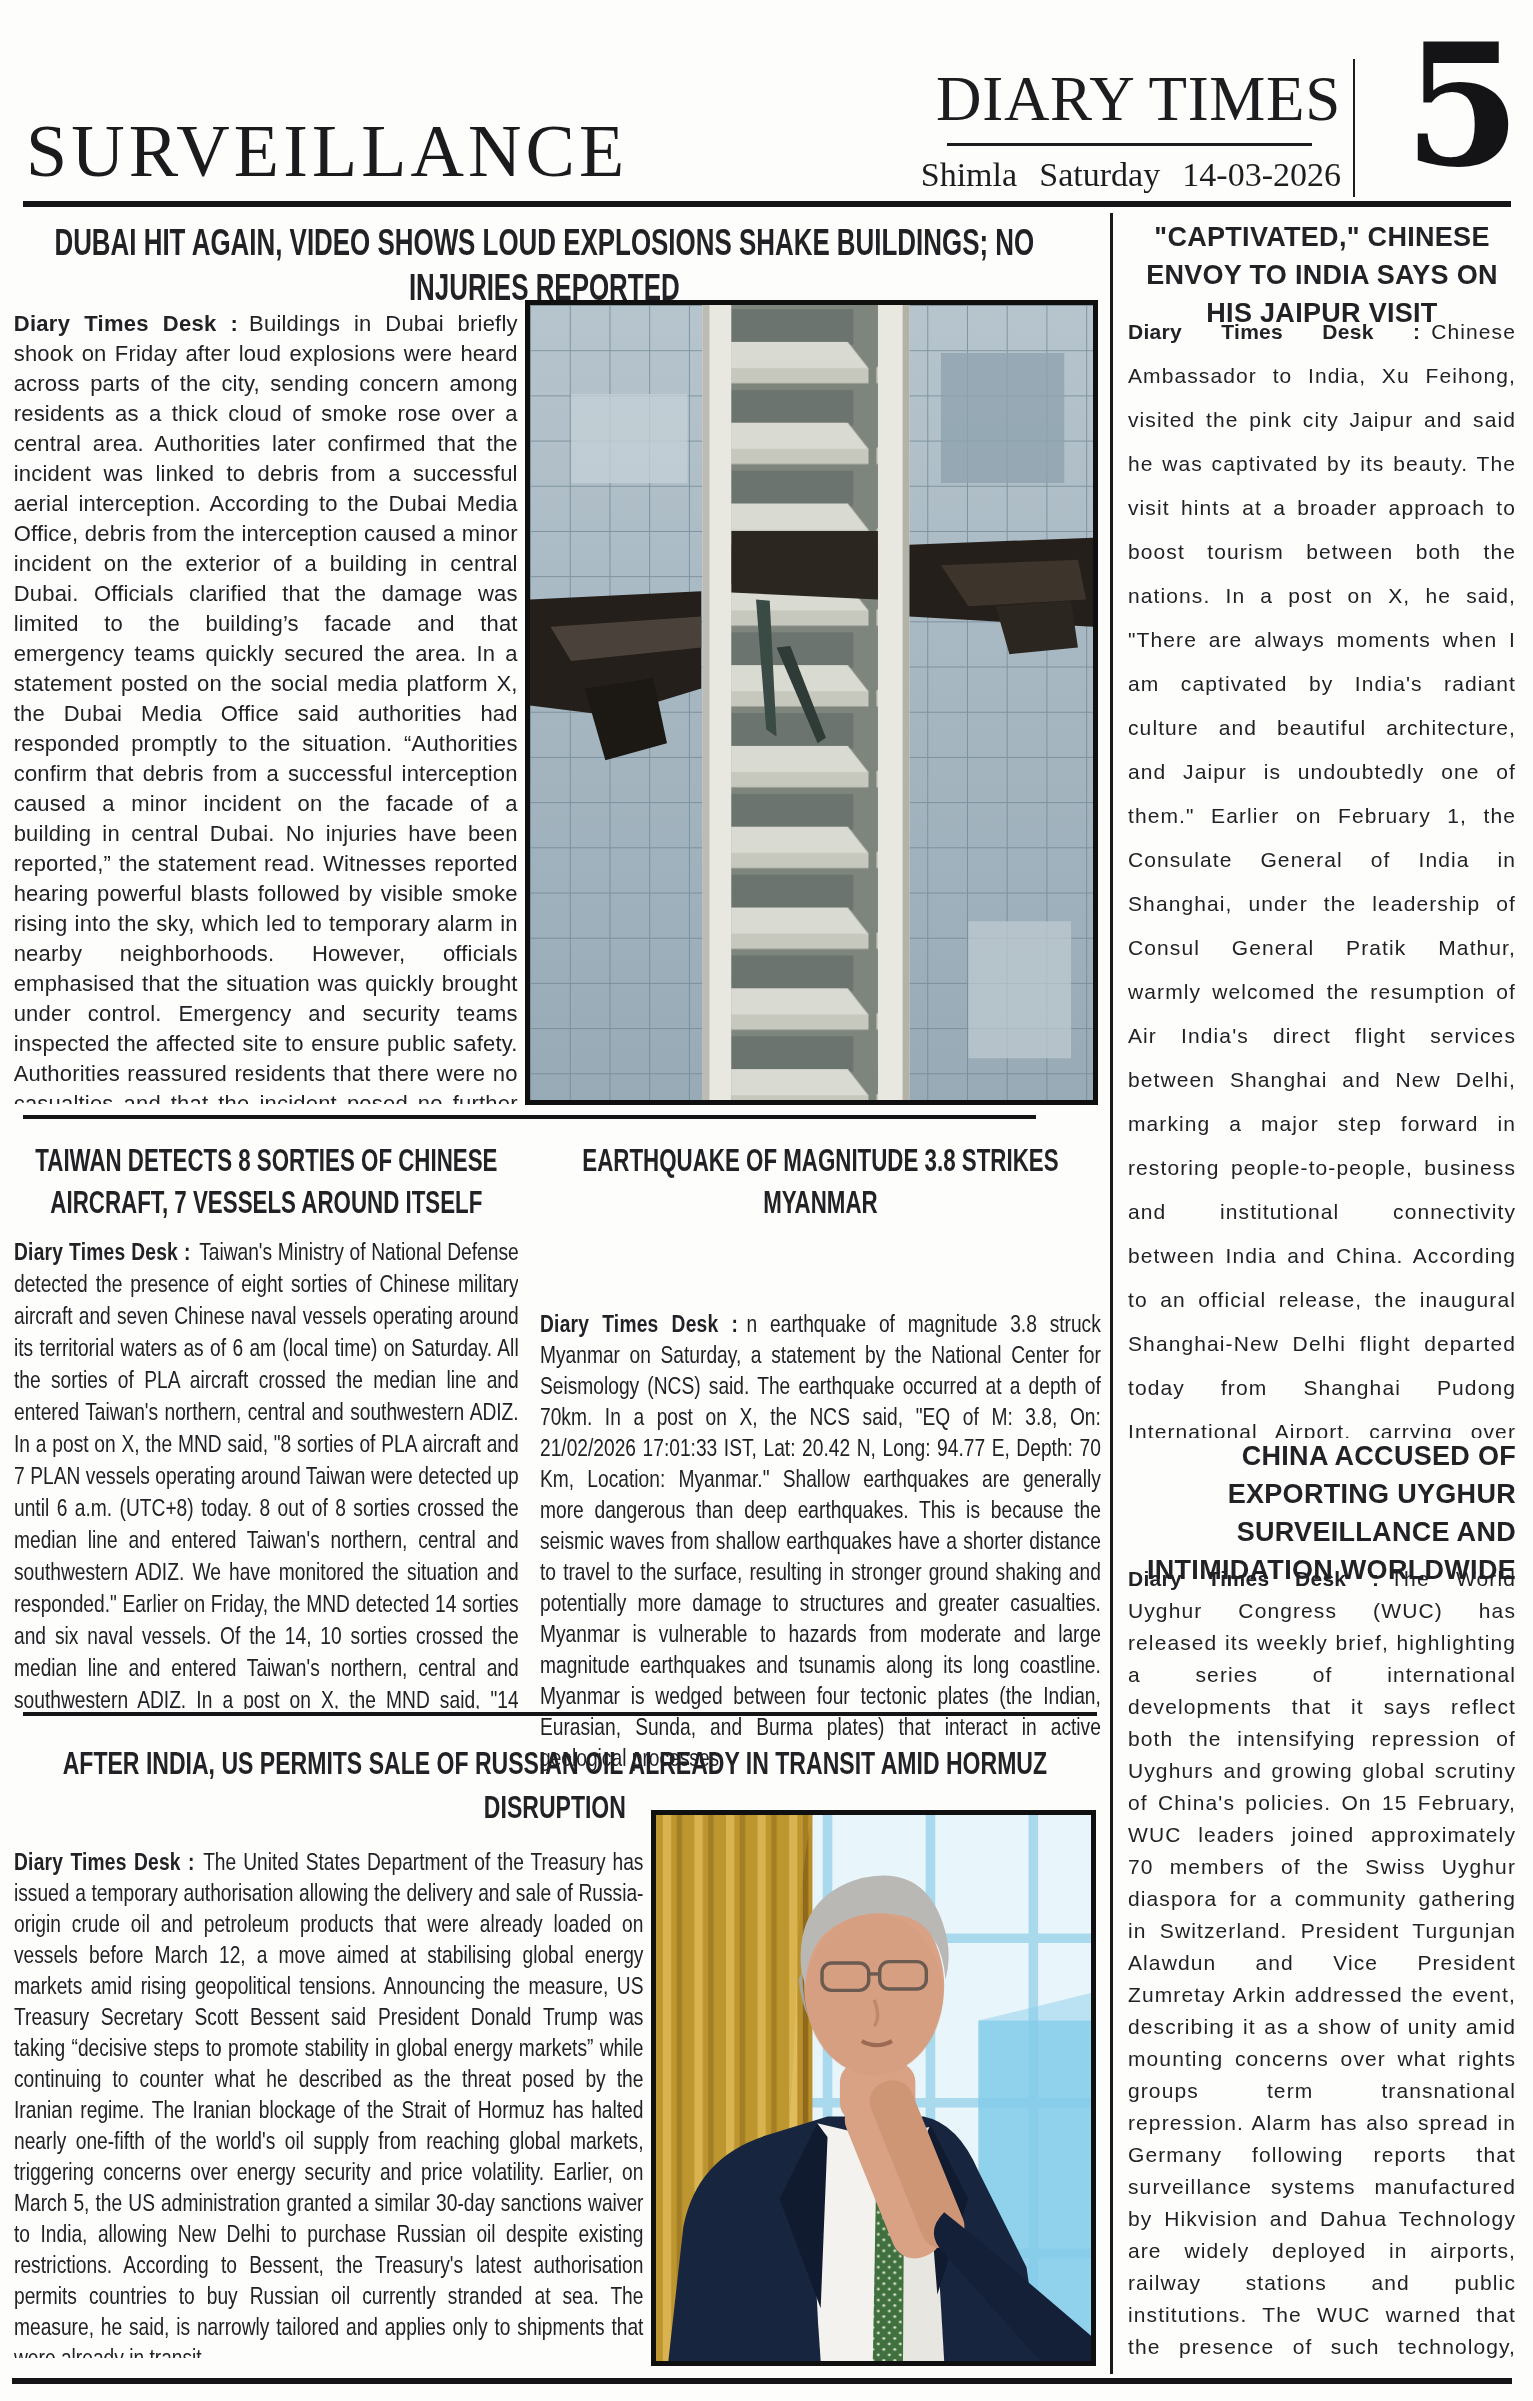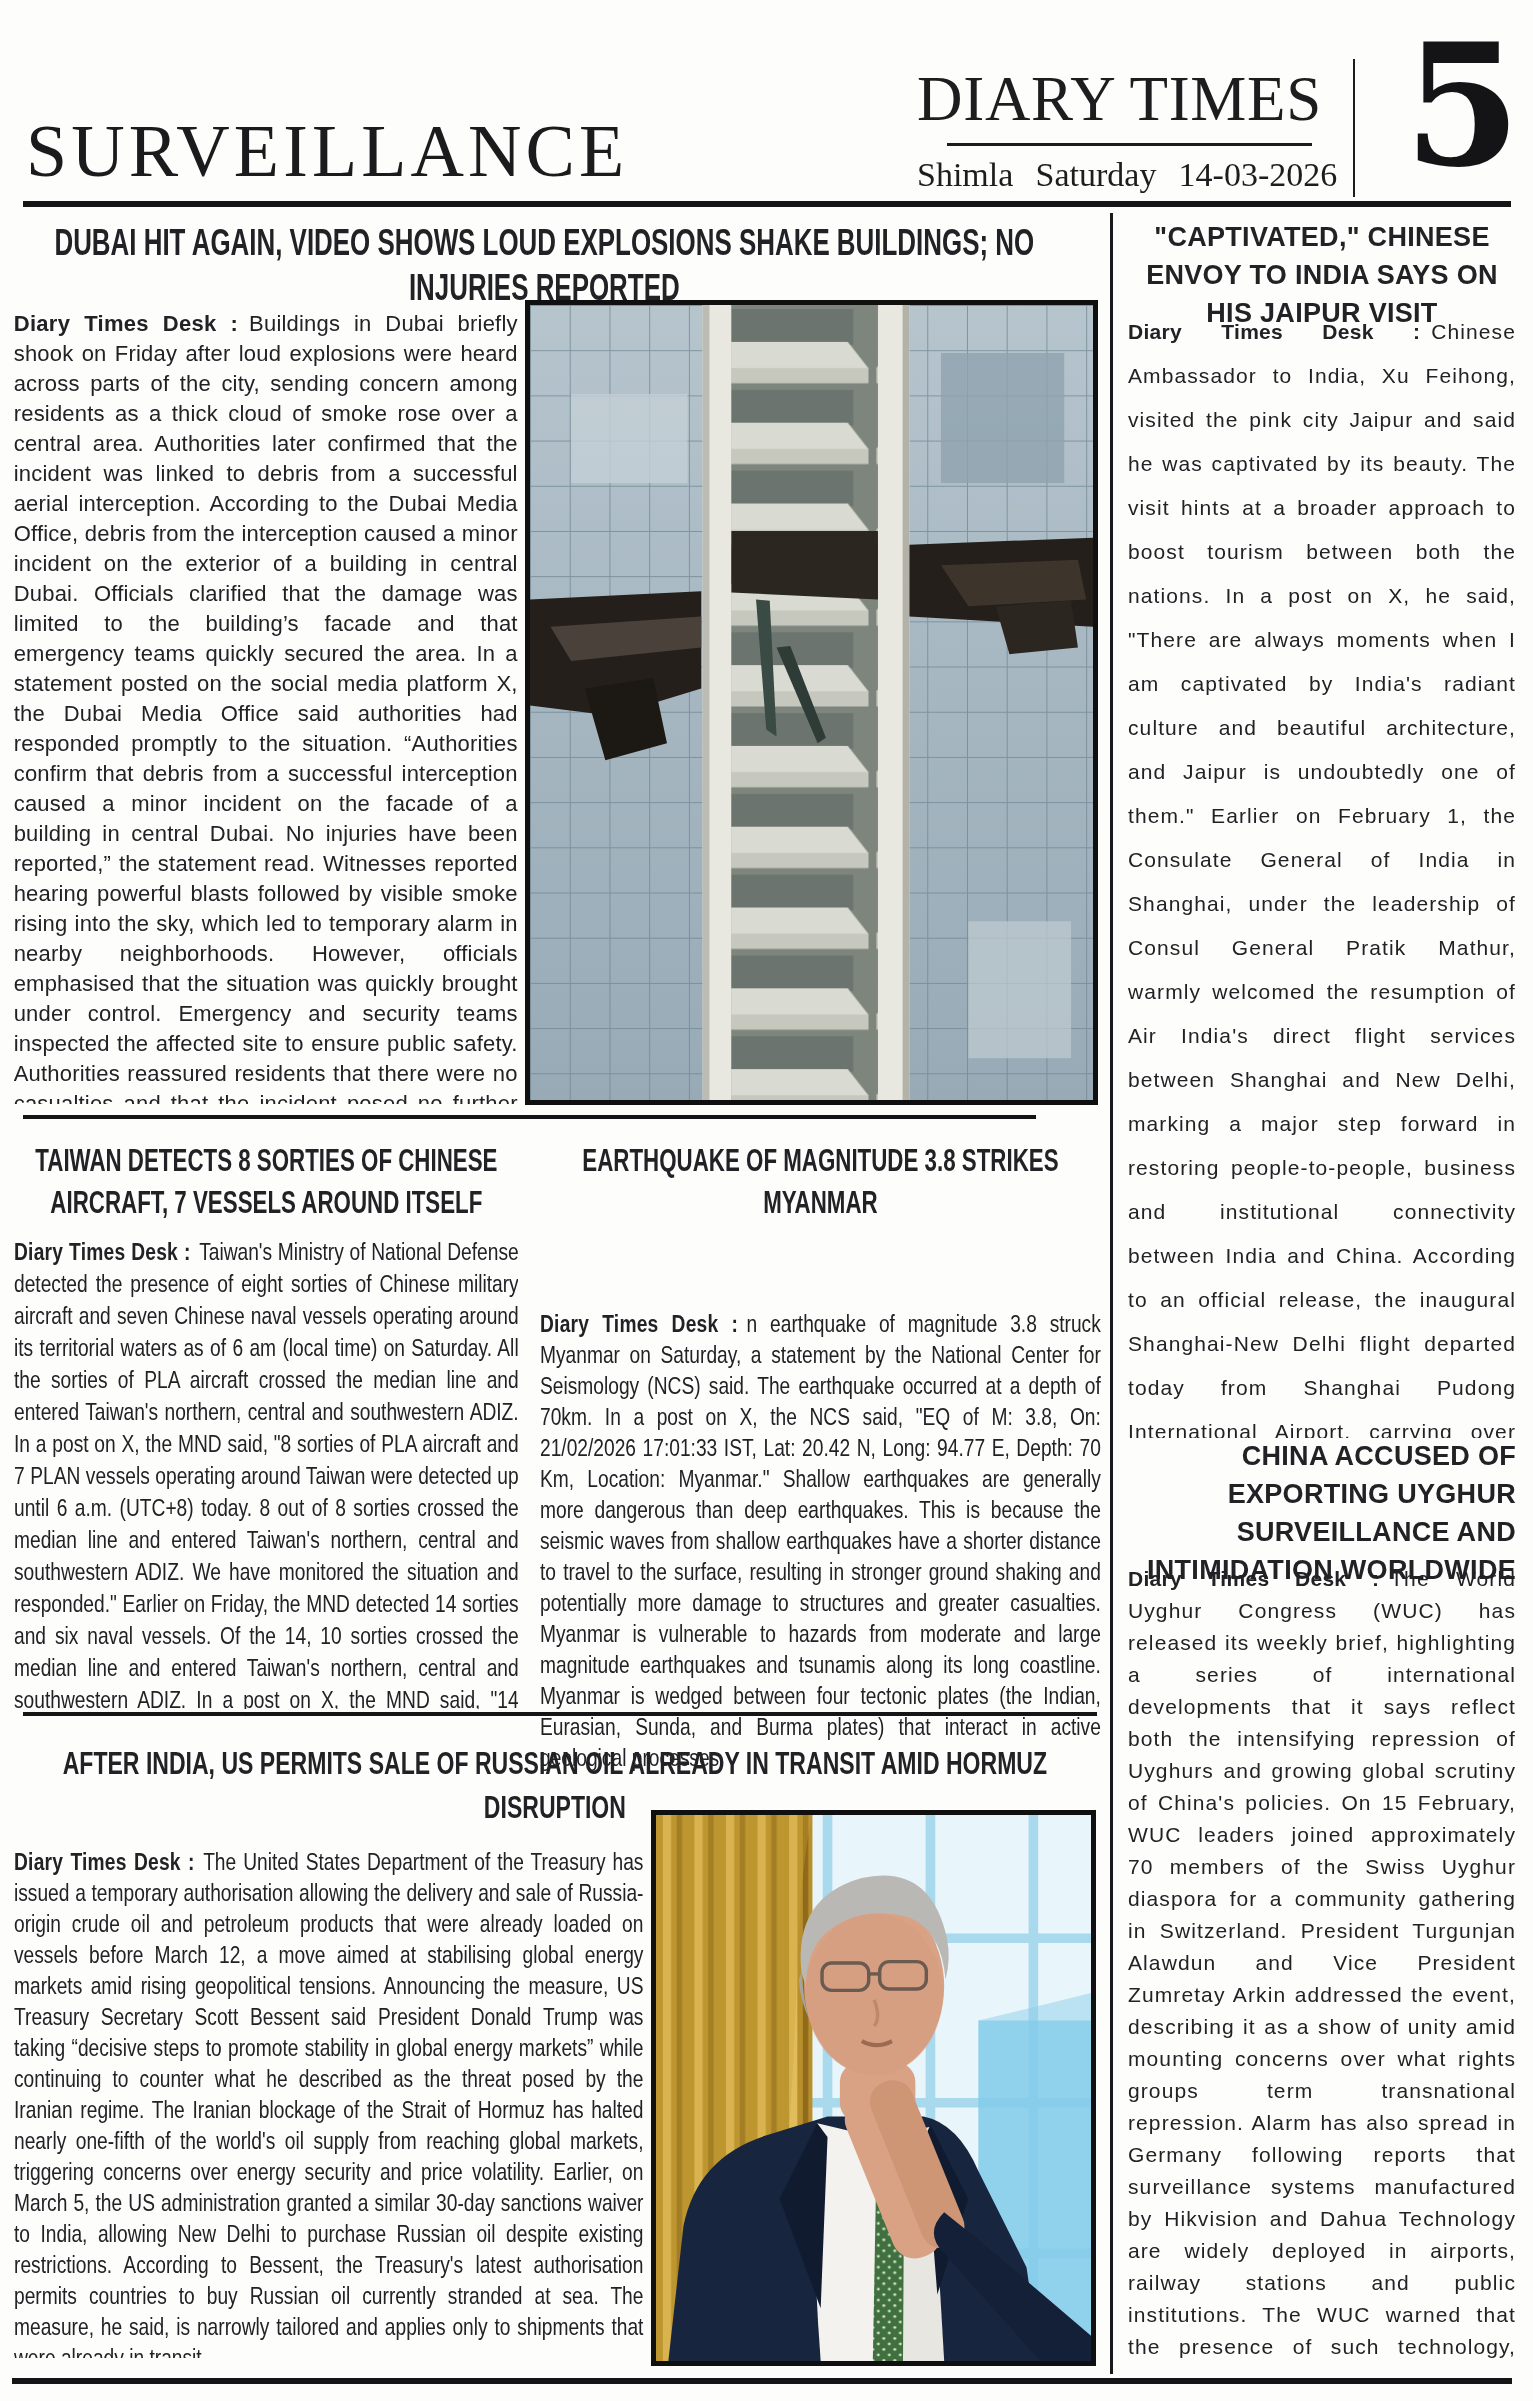--- a/index.html
+++ b/index.html
@@ -6,21 +6,21 @@
   .page{
     position:relative; width:1533px; height:2401px; background:#fdfdfc;
     font-family:"Liberation Sans", sans-serif; color:#1d1d1f; margin:0 auto;
     overflow:hidden;
   }
   
   .section-title{
     position:absolute; left:26px; top:109px; font-family:"Liberation Serif", serif;
     font-size:74px; letter-spacing:4.1px; color:#1b1b1d; white-space:nowrap;
   }
-  .masthead{position:absolute; left:917px; top:63px; width:424px; text-align:left;}
+  .masthead{position:absolute; left:917px; top:63px; width:424px; text-align:right;}
   .masthead-title{font-family:"Liberation Serif", serif; font-size:63px; letter-spacing:0.7px; white-space:nowrap;}
   .masthead-rule{margin:6.8px auto 0 auto; width:365px; height:3.4px; background:#1d1d1f;}
   .masthead-date{margin-top:9.6px; font-family:"Liberation Serif", serif; font-size:34px; word-spacing:13.7px; white-space:nowrap;}
   .masthead-vline{position:absolute; left:1353px; top:59px; width:2.1px; height:138px; background:#1d1d1f;}
   .page-number{
     position:absolute; left:1404px; top:20.5px; font-family:"DejaVu Serif", serif;
     font-weight:bold; font-size:168px; line-height:171px; color:#141416;
   }
   .header-rule{position:absolute; left:22.6px; top:201px; width:1488px; height:6.2px; background:#151517;}
   

